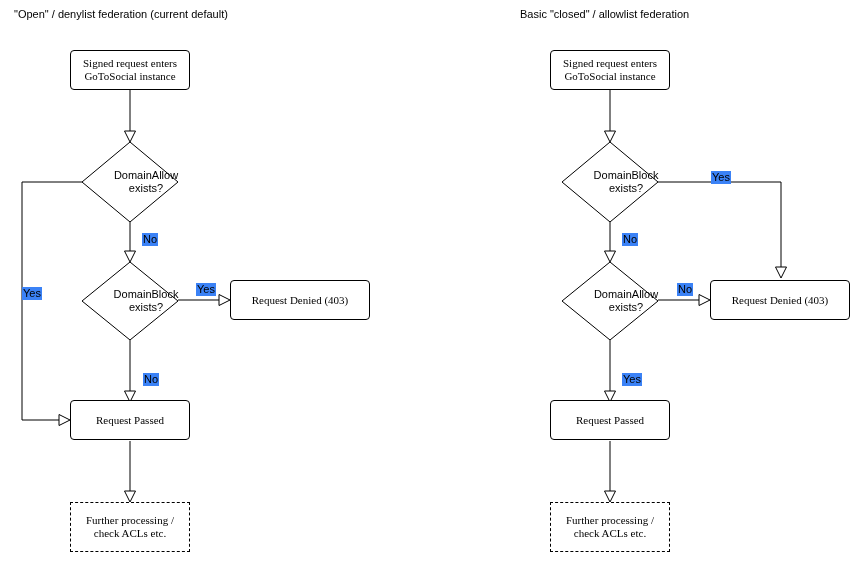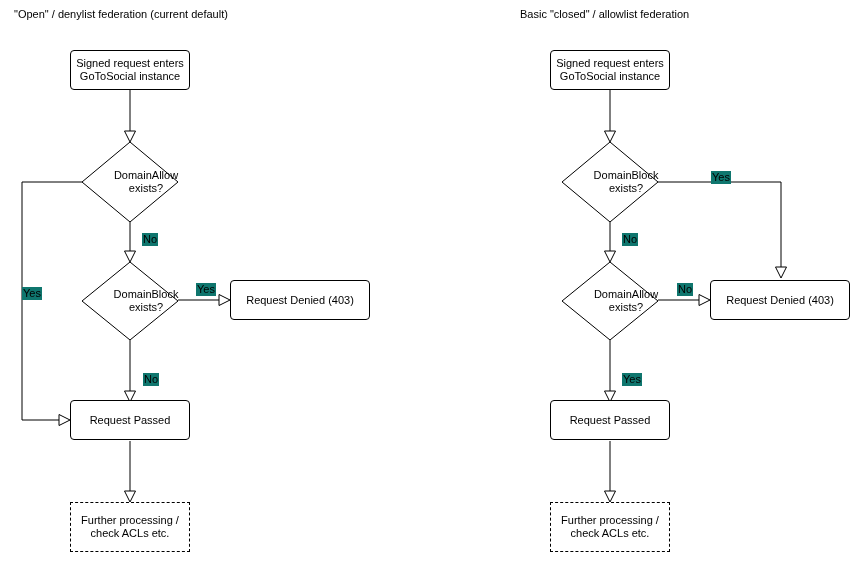--- a/index.html
+++ b/index.html
@@ -40,20 +40,21 @@
   .node-rect {
     border: 1px solid #000000;
     border-radius: 4px;
   }
   .node-dashed {
     border: 1px dashed #000000;
     border-radius: 0;
   }
   .node-text {
     white-space: pre-line;
+    font-family: Liberation Serif, serif;
   }
   .diamond-wrap {
     position: absolute;
   }
   .diamond-wrap svg {
     position: absolute;
     left: 0;
     top: 0;
   }
   .diamond-label {
@@ -69,21 +70,21 @@
     font-size: 11px;
     line-height: 13px;
     white-space: pre-line;
     color: #000000;
   }
   .edge-label {
     position: absolute;
     font-size: 11px;
     line-height: 13px;
     color: #000000;
-    background: #0f766e;
+    background: #3b82f6;
     padding: 0 1px;
     white-space: nowrap;
   }
   svg.edges {
     position: absolute;
     left: 0;
     top: 0;
     width: 851px;
     height: 561px;
     overflow: visible;

